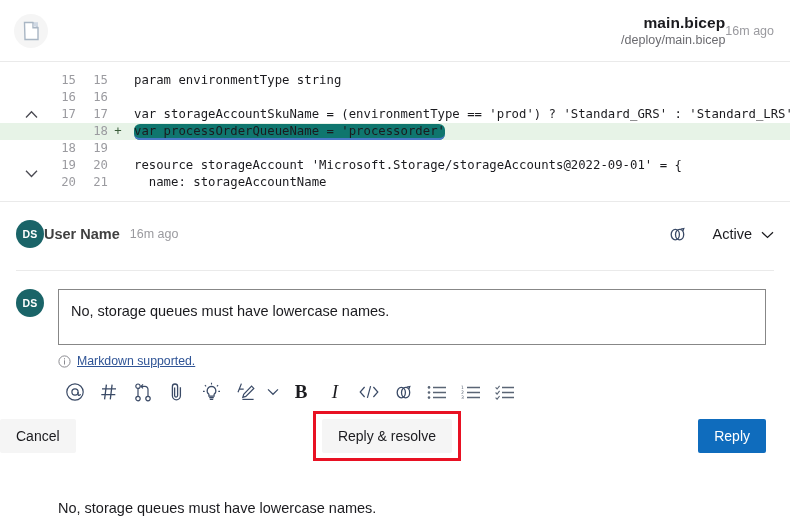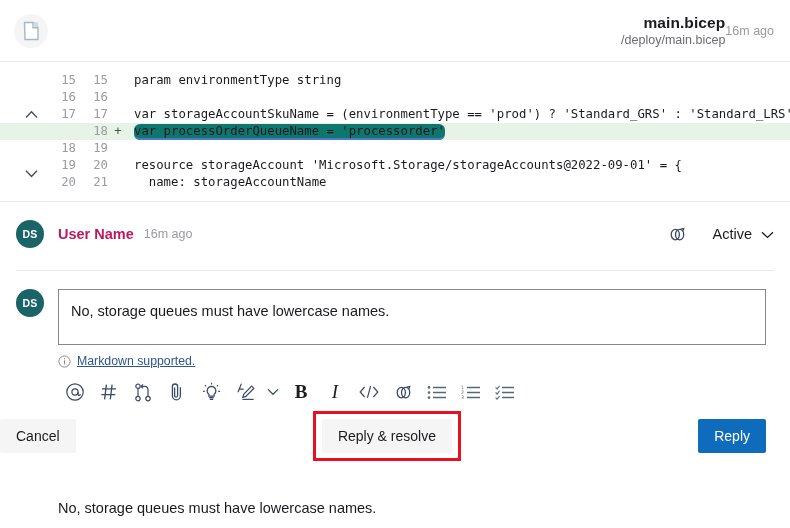--- a/index.html
+++ b/index.html
@@ -87,21 +87,21 @@
   .thread { padding: 18px 16px 0 16px; }
   .comment-head { display: flex; align-items: center; }
   .avatar {
     width: 28px; height: 28px; border-radius: 50%;
     background: #1a6468; color: #ffffff;
     font-size: 10.5px; font-weight: bold;
     display: flex; align-items: center; justify-content: center;
     flex: 0 0 auto; letter-spacing: .3px;
   }
   .author {
-    margin-left: 14px; font-size: 14.5px; font-weight: bold; color: #be185d;
+    font-size: 14.5px; font-weight: bold; color: #404040;
   }
   .comment-time { margin-left: 10px; font-size: 12.5px; color: #9a9a9f; }
   .head-spacer { flex: 1 1 auto; }
   .link-icon { color: #3a4a66; display: flex; align-items: center; cursor: pointer; }
   .status {
     margin-left: 26px; display: flex; align-items: center; gap: 9px; cursor: pointer;
   }
   .status-label { font-size: 14.5px; color: #1b1b1f; }
   .comment-body {
     margin: 16px 0 0 62px;

